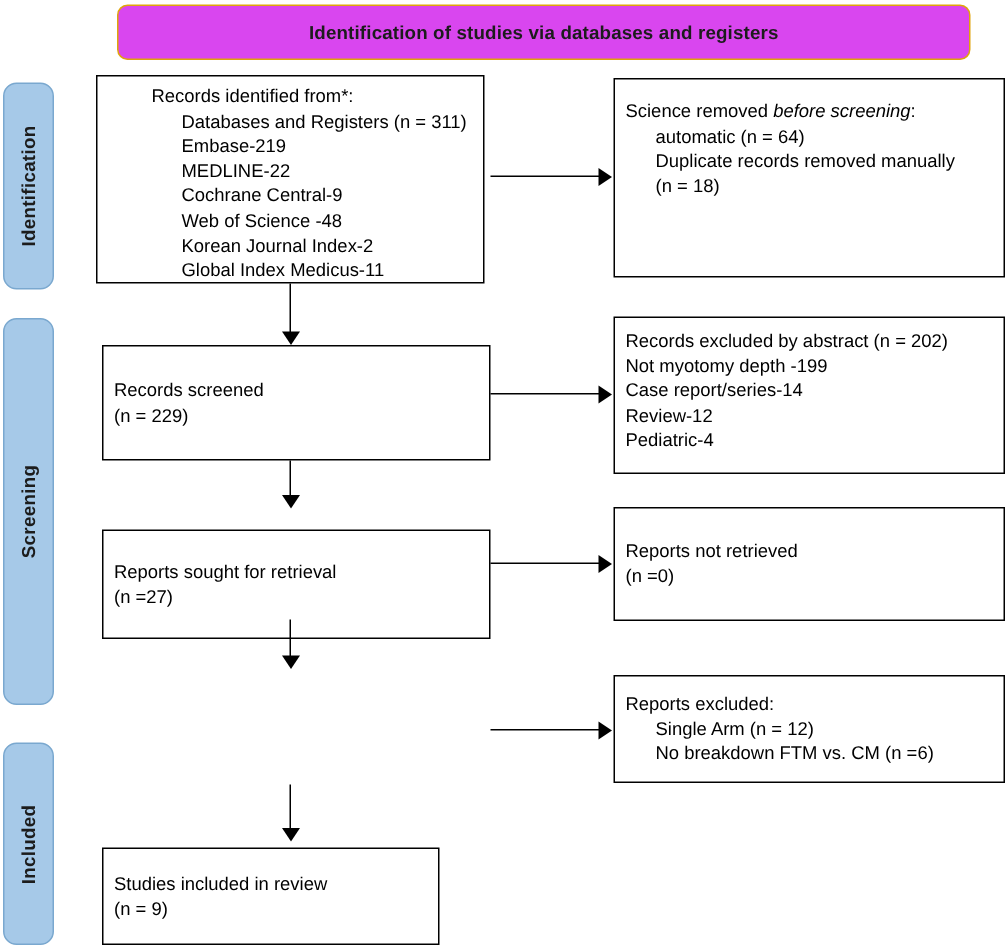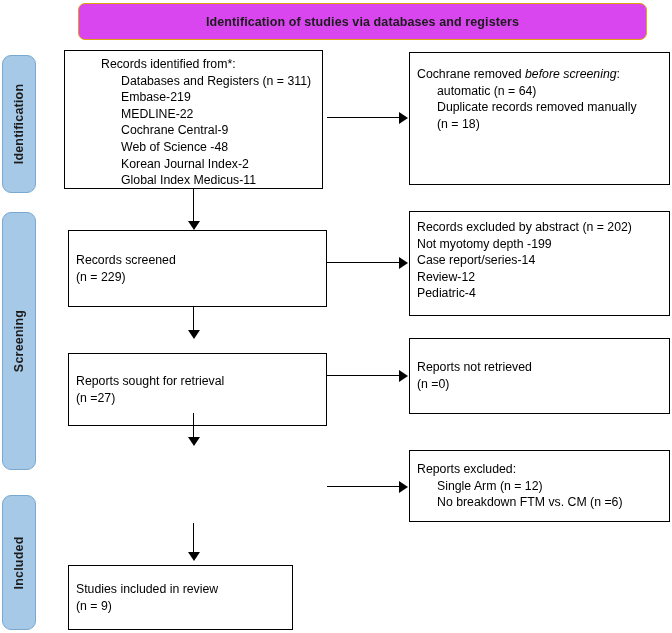--- a/index.html
+++ b/index.html
@@ -134,21 +134,21 @@
       <div class="ln indent">MEDLINE-22</div>
       <div class="ln indent">Cochrane Central-9</div>
       <div class="ln indent">Web of Science -48</div>
       <div class="ln indent">Korean Journal Index-2</div>
       <div class="ln indent">Global Index Medicus-11</div>
     </div>
   </div>
 
   <div class="box topalign" style="left:409px; top:52px; width:261px; height:133px;">
     <div class="box-body" style="padding-top:13px;">
-      <div class="ln"><span>Cochrane removed </span><span class="ital">before screening</span><span>:</span></div>
+      <div class="ln"><span>Science removed </span><span class="ital">before screening</span><span>:</span></div>
       <div class="ln indent">automatic (n = 64)</div>
       <div class="ln indent">Duplicate records removed manually</div>
       <div class="ln indent">(n = 18)</div>
     </div>
   </div>
 
   <div class="hline" style="left:327px; top:117px; width:73px;"></div>
   <div class="arrow-right" style="left:399px; top:112px;"></div>
 
   <div class="vline" style="left:193px; top:189px; height:36px;"></div>

